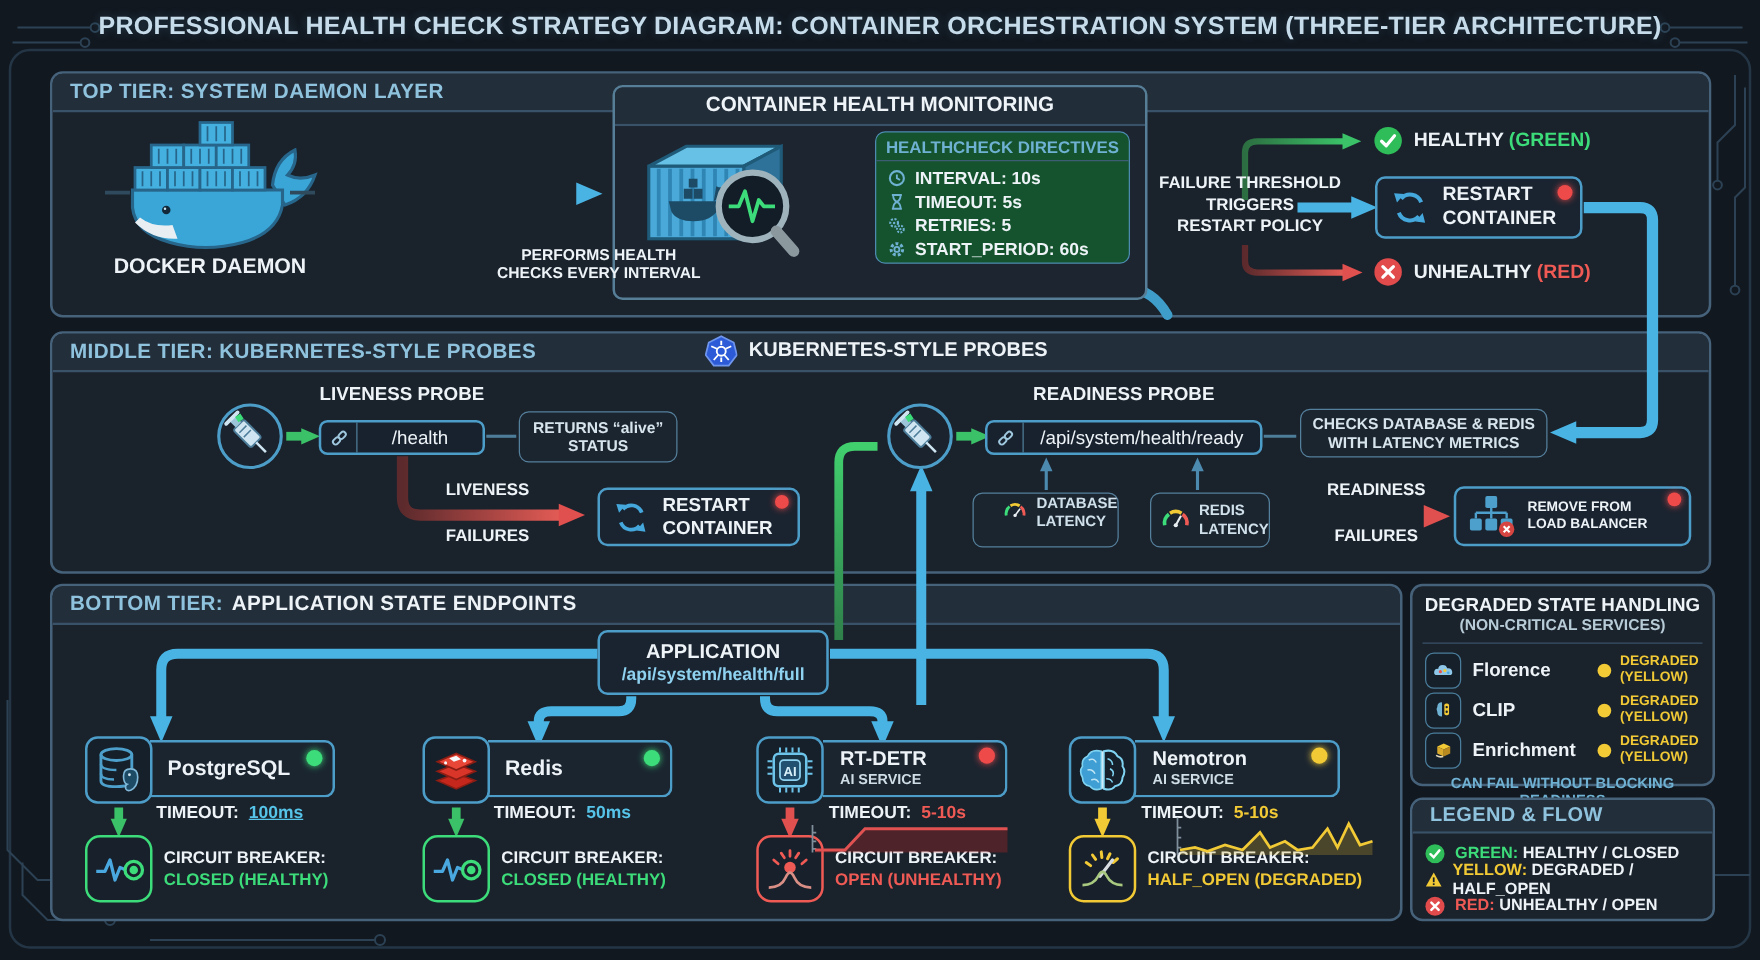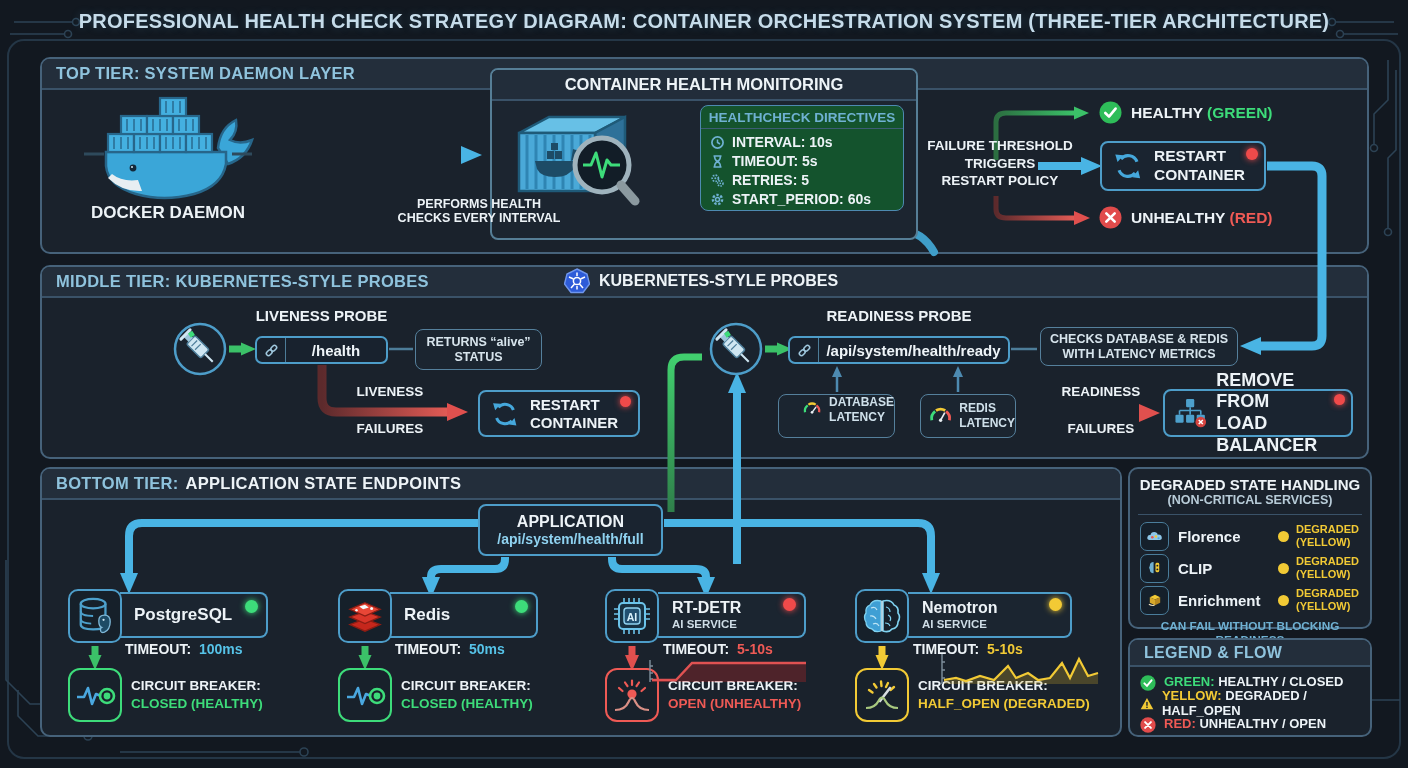--- a/index.html
+++ b/index.html
@@ -13,21 +13,21 @@
   .box{position:absolute;background:#1a2430;border:2px solid #4d9dc9;border-radius:8px;z-index:10;box-sizing:border-box;}
   .softbox{position:absolute;background:#1b2530;border:1.5px solid #55809c;border-radius:8px;z-index:10;box-sizing:border-box;}
   .t{position:absolute;z-index:10;font-weight:bold;line-height:1.15;}
   .white{color:#edf3f7;} .lblue{color:#8fc3dd;} .cyan{color:#56c3e8;}
   .green{color:#3ddc7a;} .red{color:#ef5a55;} .yellow{color:#f2ca35;}
   .center{text-align:center;}
   .dot{position:absolute;border-radius:50%;z-index:12;}
   .endpoint{position:absolute;background:#18222e;border:2px solid #4d9dc9;border-radius:7px;display:flex;
     align-items:center;z-index:10;box-sizing:border-box;}
   .epicon{width:28px;align-self:stretch;display:flex;align-items:center;justify-content:center;border-right:1.5px solid #4d7d99;}
-  .eptext{flex:1;text-align:center;font-weight:bold;font-size:15px;color:#eef4f8;}
+  .eptext{flex:1;text-align:center;font-weight:normal;font-size:15px;color:#eef4f8;}
   .svgicon{position:absolute;z-index:11;}
   svg{display:block;}
   .cbbox{position:absolute;width:54px;height:54px;border-radius:12px;background:#18212b;border:2.5px solid;z-index:10;
     display:flex;align-items:center;justify-content:center;box-sizing:border-box;}
   .iconbox{position:absolute;width:54px;height:54px;border-radius:10px;background:#16202a;border:2px solid #4d9dc9;z-index:10;
     display:flex;align-items:center;justify-content:center;box-sizing:border-box;}
   .svclabel{position:absolute;height:46px;background:#1b2530;border:2px solid #4d9dc9;border-left:none;
     border-radius:0 8px 8px 0;z-index:9;display:flex;flex-direction:column;justify-content:center;padding-left:14px;box-sizing:border-box;}
   .minicon{width:27px;height:27px;border-radius:7px;border:1.5px solid #4a7d9b;background:#15202b;display:flex;
     align-items:center;justify-content:center;}
@@ -326,21 +326,21 @@
           <rect x="3" y="21" width="10" height="10" rx="1.5"></rect>
           <rect x="16" y="21" width="10" height="10" rx="1.5"></rect>
           <rect x="29" y="21" width="10" height="10" rx="1.5"></rect>
         </g>
       <g stroke="#4da0cc" stroke-width="2" fill="none">
           <path d="M21 12 v4 M8 16 h26 M8 16 v5 M21 16 v5 M34 16 v5"></path>
         </g>
       <circle cx="34" cy="30" r="6.5" fill="#d64541"></circle>
         <path d="M31.5 27.5 l5 5 M36.5 27.5 l-5 5" stroke="#fff" stroke-width="1.8"></path>
     </svg>
-    <div class="t white" style="position:static;margin-left:9px;font-size:18px;line-height:1.2;">
+    <div class="t white" style="position:static;margin-left:9px;font-size:11px;line-height:1.2;">
       <div>REMOVE FROM</div>
         <div>LOAD BALANCER</div>
     </div>
   </div>
   <div class="dot" style="left:1334px;top:394px;width:11px;height:11px;background:#ef4a4a;box-shadow:0 0 6px #ef4a4a;"></div>
 
   <div class="panel" style="left:40px;top:467px;width:1078px;height:266px;">
     <div class="phead">
       <span>BOTTOM TIER:</span>
       <span class="white" style="margin-left:7px;">APPLICATION STATE ENDPOINTS</span>
@@ -361,21 +361,21 @@
       <path d="M24 26 Q24 20 30 20 Q36 20 36 27 Q36 35 30 38 Q27 39 26 37 Q25 34 27 33 Q24 32 24 26 Z" fill="#1d4b66" stroke="#7fb8d8" stroke-width="1.4"></path>
       <circle cx="29" cy="25" r="1.2" fill="#cfe6f2"></circle>
     </svg>
   </div>
   <div class="svclabel" style="left:120px;top:592px;width:148px;">
     <div class="t white" style="position:static;font-size:17px;">PostgreSQL</div>
   </div>
   <div class="dot" style="left:245px;top:600px;width:13px;height:13px;background:#3ddc7a;box-shadow:0 0 6px #3ddc7a;"></div>
   <div class="t" style="left:125px;top:641px;font-size:14px;">
     <span class="white">TIMEOUT:</span>
-    <span class="cyan" style="margin-left:4px;">100ms</span>
+    <span class="cyan" style="margin-left:4px;text-decoration:underline;">100ms</span>
   </div>
   <div class="cbbox" style="left:68px;top:668px;border-color:#3ddc7a;">
     <svg width="42" height="40" viewBox="0 0 42 40">
       <polyline points="3,22 10,22 14,13 18,29 22,19 27,21" fill="none" stroke="#4aa8e0" stroke-width="2.6" stroke-linejoin="round"></polyline>
       <circle cx="33" cy="21" r="7" fill="none" stroke="#3ddc7a" stroke-width="2.6"></circle>
         <circle cx="33" cy="21" r="3.4" fill="#3ddc7a"></circle>
     </svg>
   </div>
   <div class="t" style="left:131px;top:677px;font-size:13.5px;line-height:1.3;">
     <div class="white">CIRCUIT BREAKER:</div>

